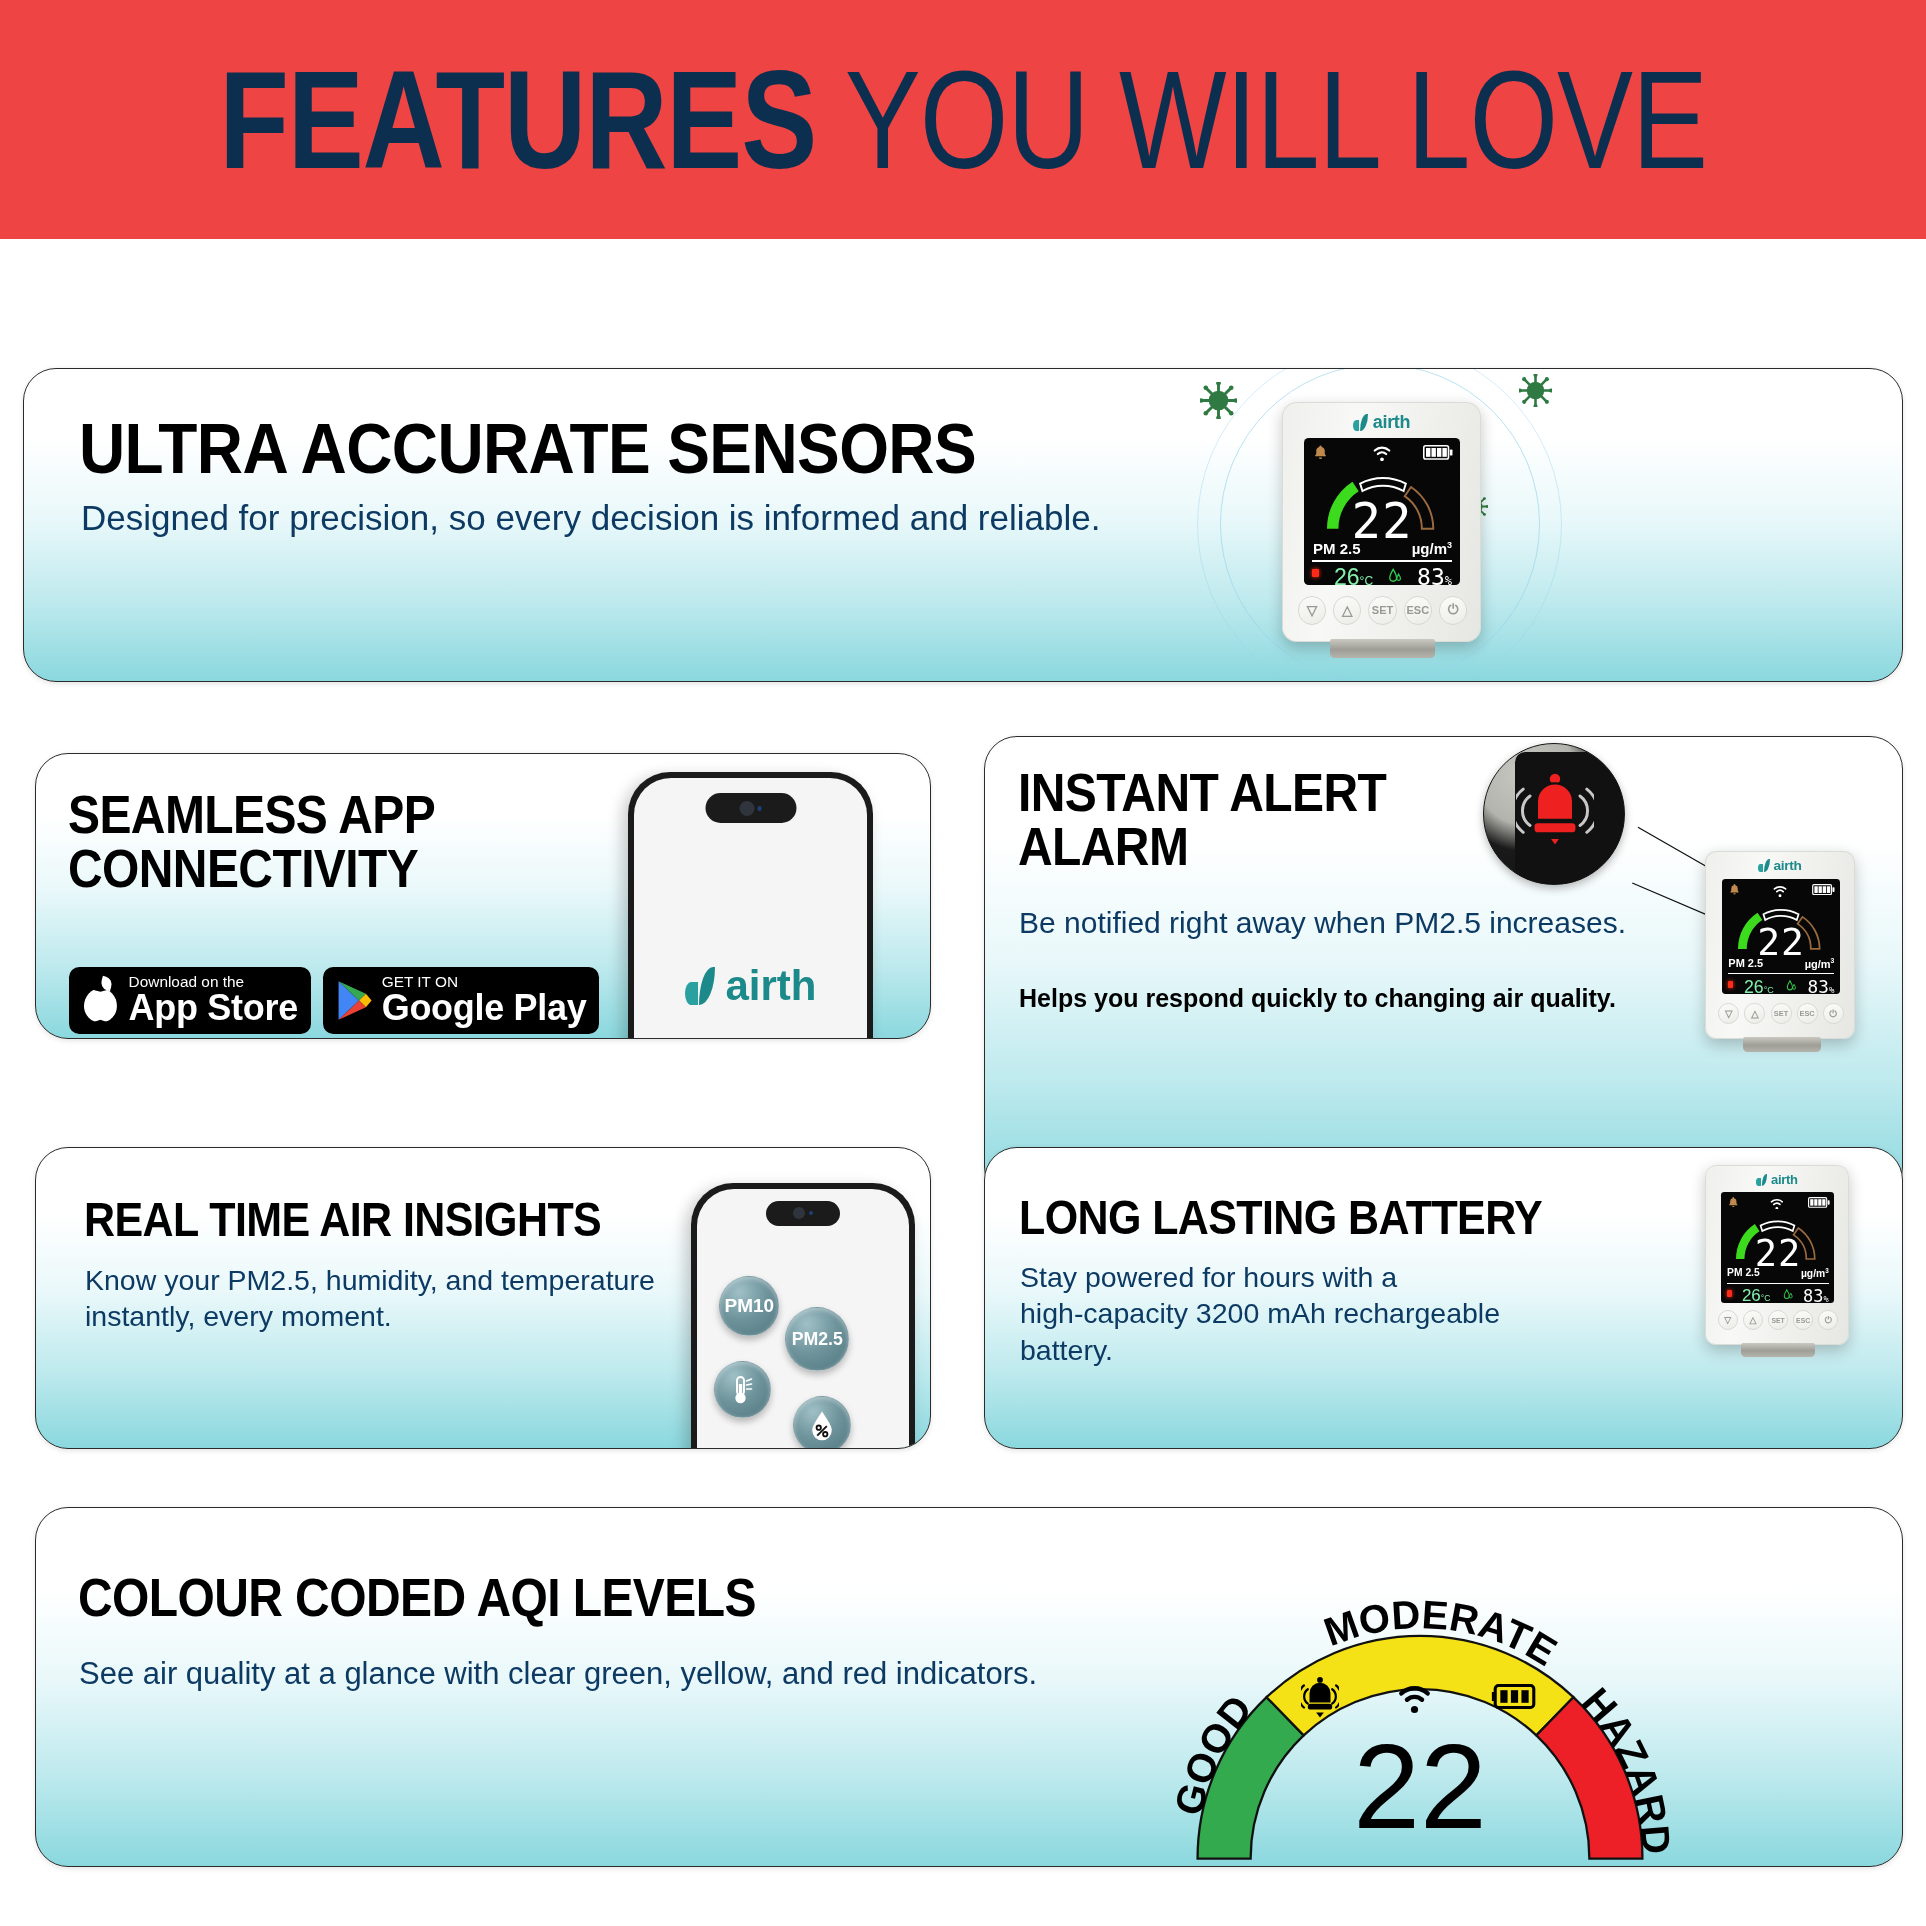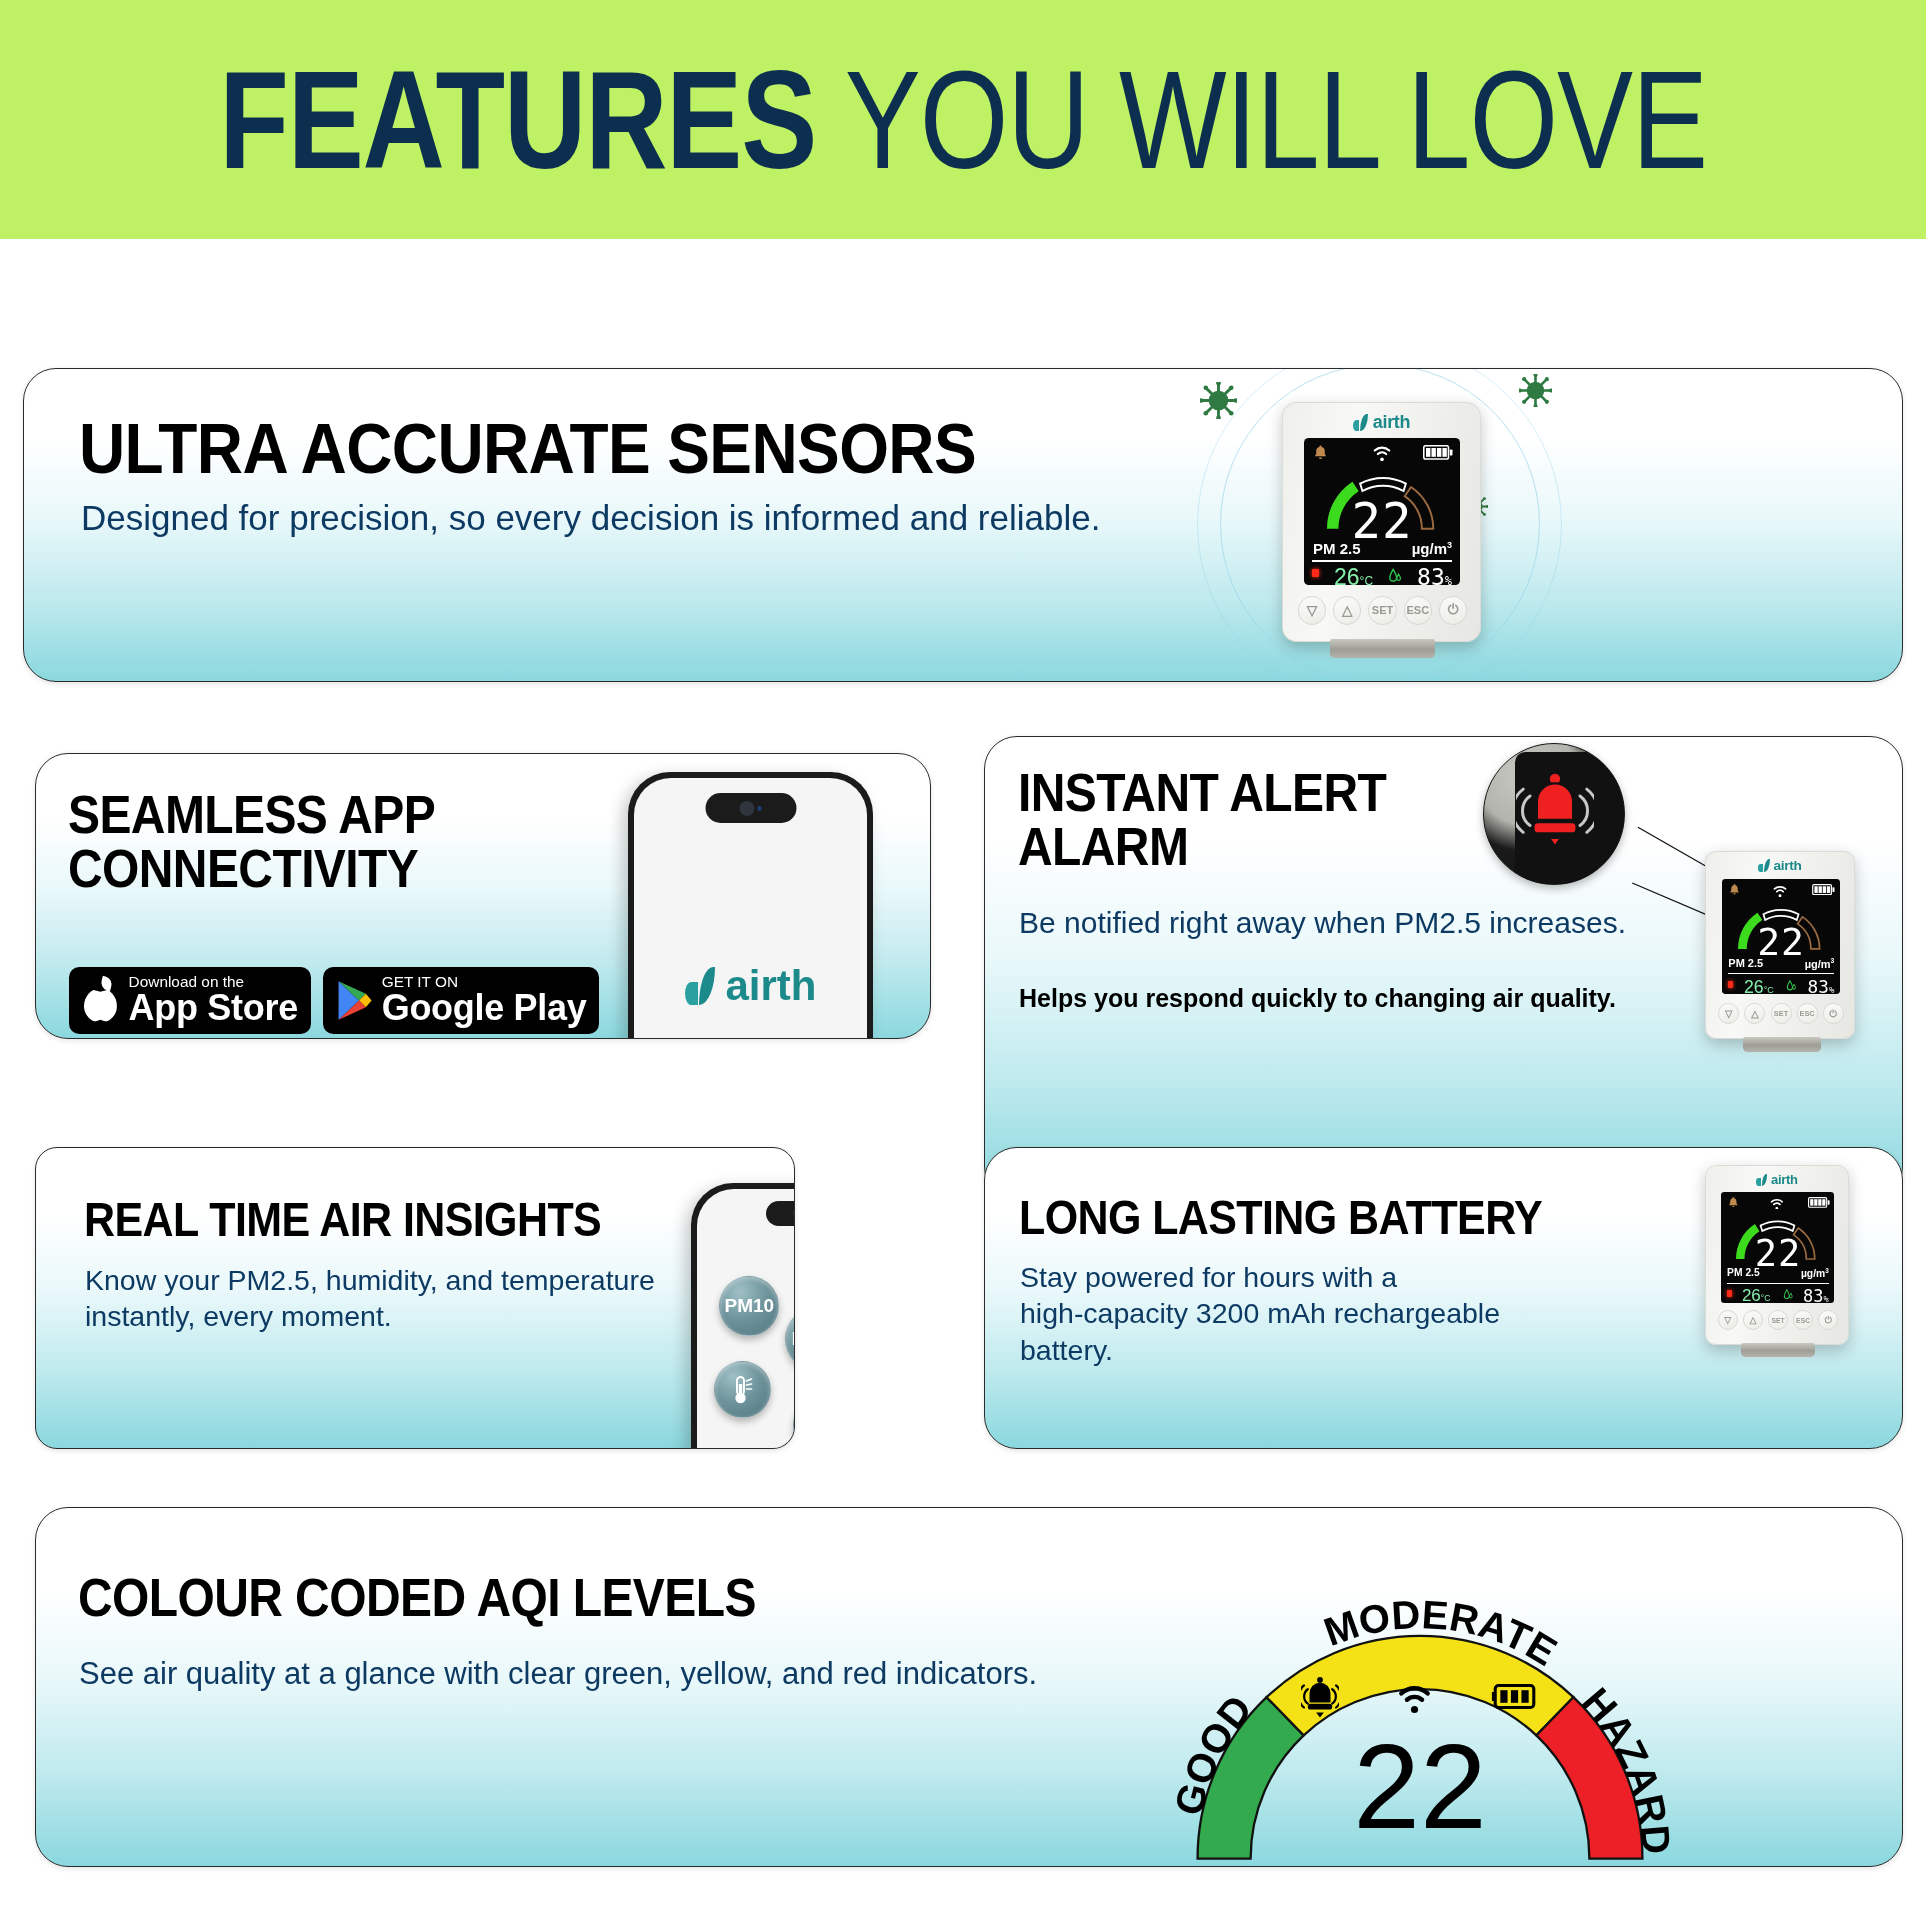--- a/index.html
+++ b/index.html
@@ -18,21 +18,21 @@
     height: 1926px;
     background: #ffffff;
   }
 
   
   .header-band {
     position: absolute;
     left: 0; top: 0;
     width: 1926px;
     height: 239px;
-    background: #bef264;
+    background: #ef4444;
     display: flex;
     align-items: center;
     justify-content: center;
   }
   .header-title {
     font-size: 114px;
     line-height: 1;
     color: #0d2f4f;
     letter-spacing: -1.1px;
     white-space: nowrap;
@@ -110,21 +110,21 @@
 
   .gplay-glyph { width: 37px; height: 41px; position: relative; }
 
   
   #card-alert { left: 984px; top: 736px; width: 919px; height: 464px; }
   #card-alert .card-title { left: 33px; top: 28.5px; font-size: 48px; }
   #card-alert .card-sub { left: 34px; top: 167px; font-size: 30px; }
   #card-alert .card-sub-dark { left: 34px; top: 245px; font-size: 25px; }
 
   
-  #card-realtime { left: 35px; top: 1147px; width: 760px; height: 302px; border-radius: 22px; }
+  #card-realtime { left: 35px; top: 1147px; width: 896px; height: 302px; }
   #card-realtime .card-title { left: 48px; top: 47px; font-size: 43px; }
   #card-realtime .card-sub   { left: 49px; top: 114px; font-size: 28.5px; }
 
   
   #card-battery { left: 984px; top: 1147px; width: 919px; height: 302px; }
   #card-battery .card-title { left: 34px; top: 45px; font-size: 43px; }
   #card-battery .card-sub   { left: 35px; top: 111px; font-size: 28.5px; }
 
   
   #card-aqi { left: 35px; top: 1507px; width: 1868px; height: 360px; }

